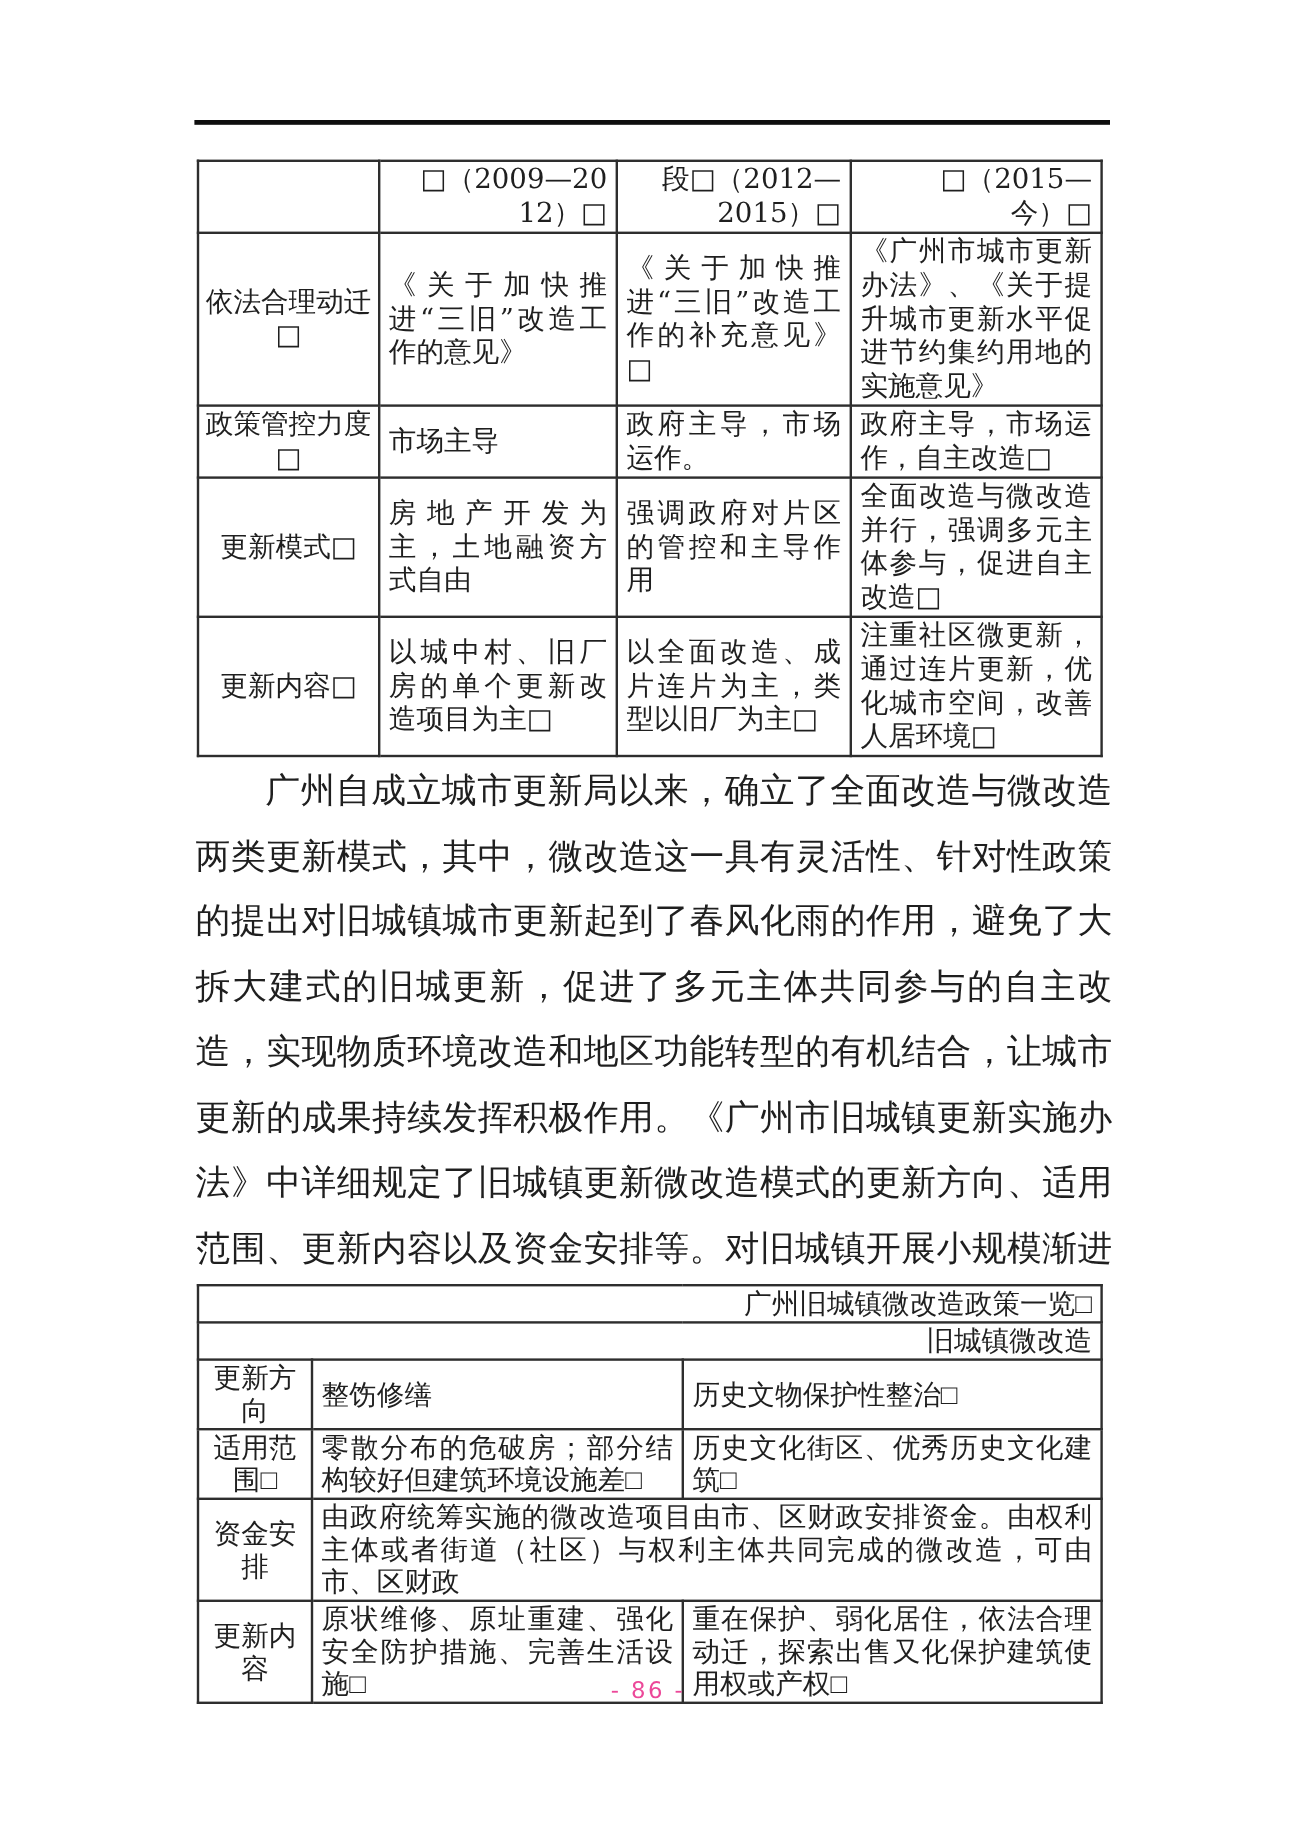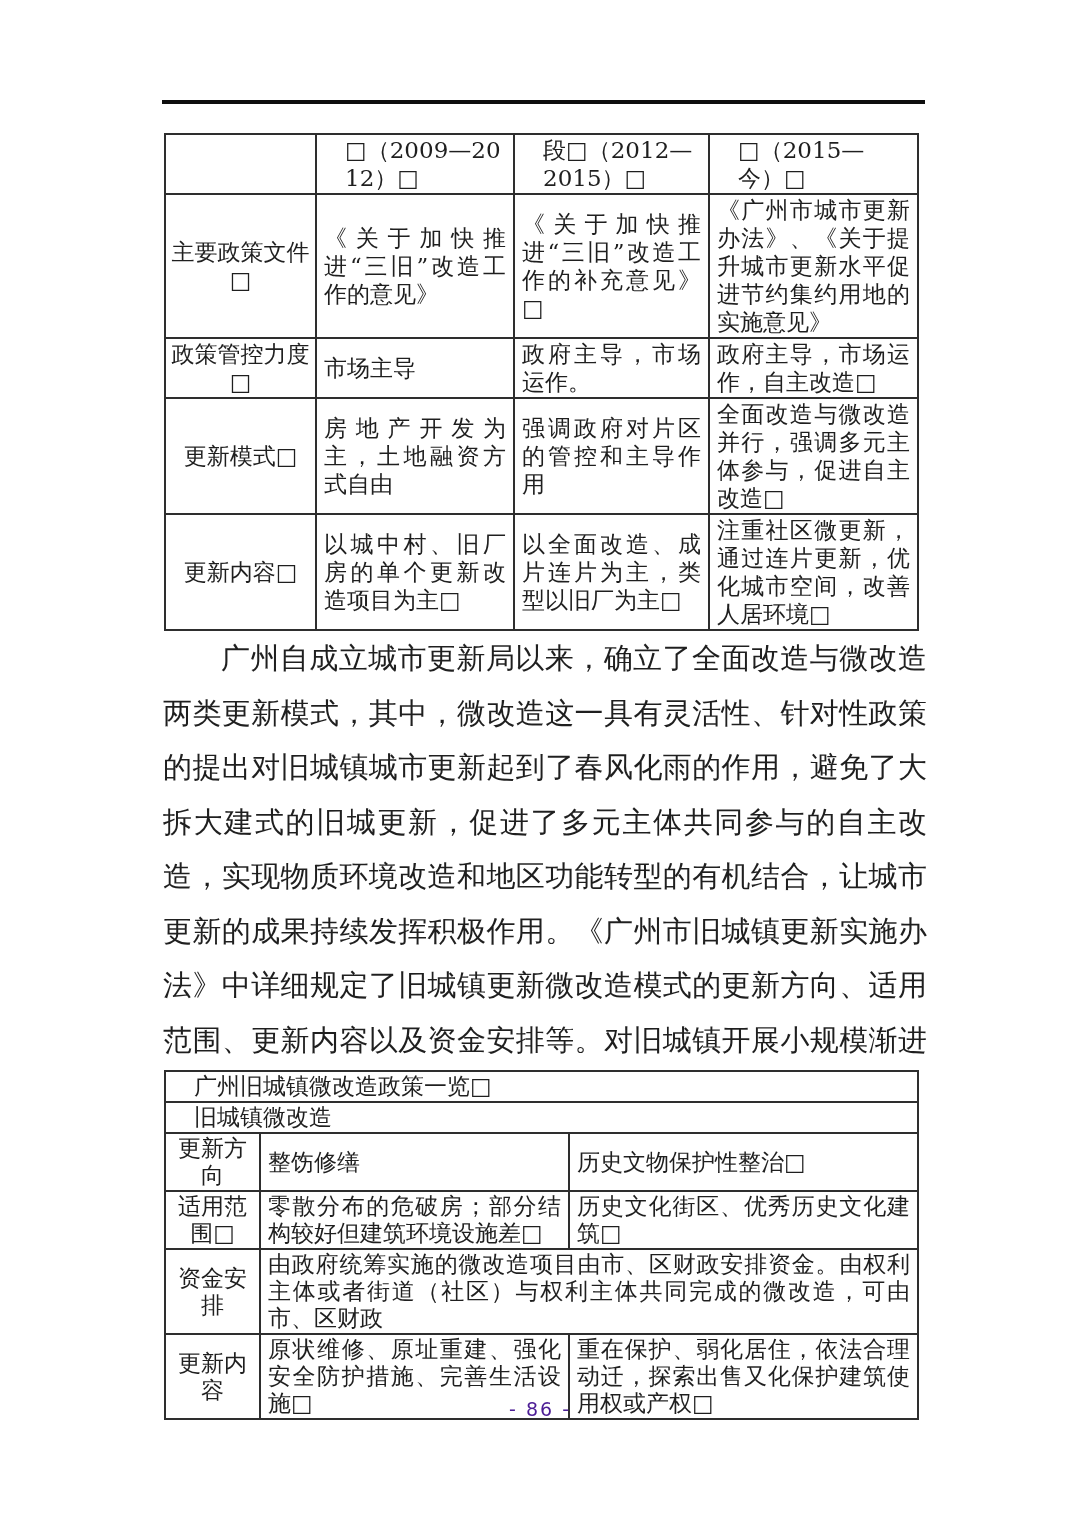--- a/index.html
+++ b/index.html
@@ -25,42 +25,42 @@
   }
   td {
     border:2px solid #2e2e2e;
     padding:1px 7px;
     vertical-align:middle;
     text-align:justify;
     overflow:hidden;
     word-break:break-all;
   }
   .t1 { left:164px; top:133px; width:753px; font-size:23px; line-height:28px; }
-  .t2 { left:164px; top:1070px; width:753px; font-size:23px; line-height:27px; }
+  .t2 { left:164px; top:1070px; width:753px; font-size:23px; line-height:27px;font-family:Liberation Serif, serif; }
   .lbl { text-align:center; padding:1px 4px; }
-  .ctr { text-align:left;padding-left:28px; }
+  .ctr { text-align:right;padding-left:28px; }
   .para {
     position:absolute;
     left:163px; top:631px;
     width:764px; height:437px;
     overflow:hidden;
     font-size:29px;
     line-height:54.5px;
     text-align:justify;
     text-indent:58px;
   }
   .pageno {
     position:absolute;
     left:0; top:1398px;
     width:1080px;
     text-align:center;
     font-size:19px;
     letter-spacing:2px;
     font-family:"DejaVu Sans","Liberation Sans",sans-serif;
-    color:#4c1d95;
+    color:#ec4899;
   }
 </style>
 </head>
 <body>
 
 <div class="page">
 
   <div class="top-rule"></div>
 
   <table class="t1">
@@ -71,21 +71,21 @@
         <col style="width:209px">
     </colgroup>
     <tbody>
         <tr style="height:57px">
       <td class="ctr"></td>
       <td class="ctr">□（2009—2012）□</td>
       <td class="ctr">段□（2012—2015）□</td>
       <td class="ctr">□（2015—今）□</td>
     </tr>
     <tr style="height:142px">
-      <td class="lbl">主要政策文件□</td>
+      <td class="lbl">依法合理动迁□</td>
       <td>《关于加快推进“三旧”改造工作的意见》</td>
       <td>《关于加快推进“三旧”改造工作的补充意见》□</td>
       <td>《广州市城市更新办法》、《关于提升城市更新水平促进节约集约用地的实施意见》</td>
     </tr>
     <tr style="height:60px">
       <td class="lbl">政策管控力度□</td>
       <td>市场主导</td>
       <td>政府主导，市场运作。</td>
       <td>政府主导，市场运作，自主改造□</td>
     </tr>

